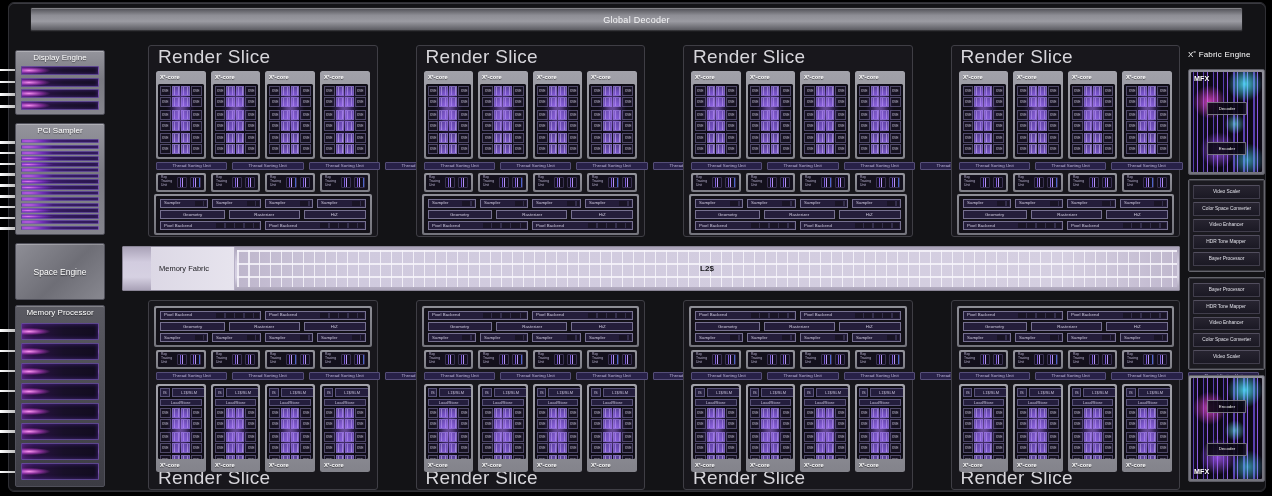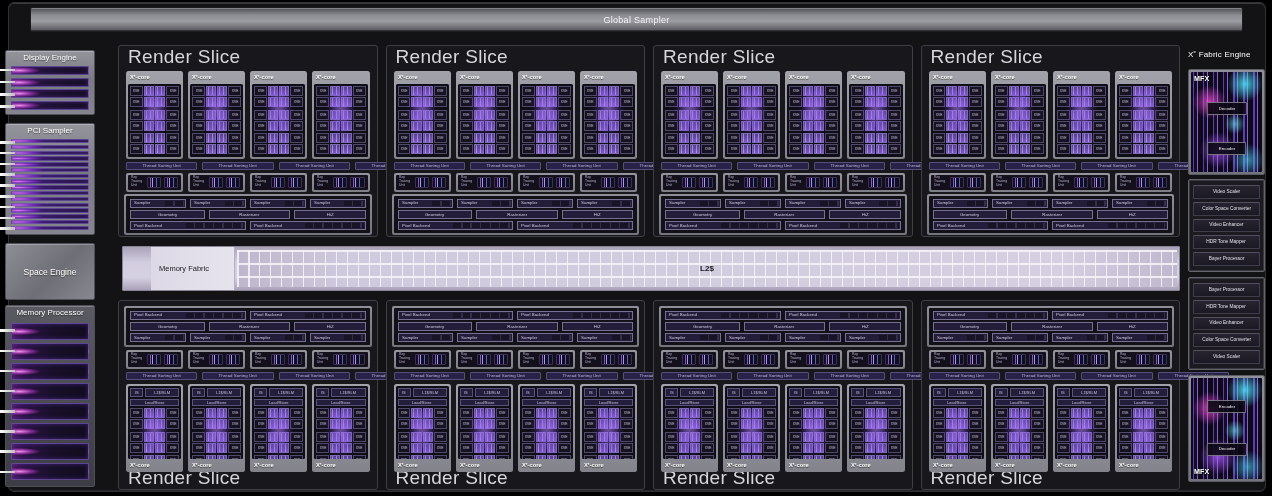--- a/index.html
+++ b/index.html
@@ -19,21 +19,21 @@
   .sc80{font-size:9px;transform:scale(.8);}
   .ol{transform-origin:0 50%;}
   .bold{font-weight:bold;}
   sup{font-size:.55em;line-height:0;vertical-align:super;}
   
   .gdispatch{left:30px;top:7px;width:1213px;height:25px;border:1px solid #1c1c1f;border-radius:2px;
     background:linear-gradient(180deg,#4e4e54,#8e8e95 32%,#9b9ba2 58%,#55555b);
     box-shadow:inset 0 1px 0 rgba(255,255,255,.28), inset 0 -1px 0 rgba(0,0,0,.4);
     display:flex;align-items:center;justify-content:center;color:#f4f4f6;font-size:9px;letter-spacing:.3px;}
   
-  .lblock{left:5px;width:90px;border-radius:2px;border:1px solid #50505a;
+  .lblock{left:15px;width:90px;border-radius:2px;border:1px solid #50505a;
     background:linear-gradient(180deg,#94949c,#7a7a82 45%,#85858d);
     box-shadow:inset 0 1px 0 rgba(255,255,255,.25);}
   .lblock .btitle{position:absolute;top:2px;left:0;right:0;text-align:center;color:#fff;font-size:8px;
     text-shadow:0 1px 1px rgba(0,0,0,.5);}
   .de{top:50px;height:65px;}
   .pcie{top:123px;height:112px;}
   .ce{top:243px;height:57px;display:flex;align-items:center;justify-content:center;color:#fff;font-size:8.5px;
     background:linear-gradient(135deg,#8e8e96,#6e6e76 55%,#888890);text-shadow:0 1px 1px rgba(0,0,0,.5);}
   .mc{top:305px;height:182px;background:linear-gradient(180deg,#5a5a62,#3c3c44);}
   .lanewrap{position:absolute;left:5px;right:5px;top:15px;bottom:4px;display:flex;flex-direction:column;}
@@ -48,21 +48,21 @@
   .pcie .lane{border-width:.5px;
     background:
       radial-gradient(ellipse 34px 3px at 6px 50%, rgba(255,140,250,.95), rgba(160,60,235,.55) 45%, transparent 75%),
       linear-gradient(90deg,#4a1868 0%,#33135a 20%,#1c1034 60%,#140c24 100%);}
   
   .stub{left:0;width:15px;height:2.5px;background:linear-gradient(90deg,#ffffff,#bdbdbd);z-index:6;}
   
   .srow{left:118px;width:1062px;display:flex;gap:8px;}
   #toprow{top:45px;height:192px;}
   #botrow{top:300px;height:190px;}
-  .slice{position:relative;flex:1;background:#18171c;border:1px solid #3f3e45;border-radius:3px;}
+  .slice{position:relative;flex:1;background:#18171c;border:1px solid #3f3e45;border-radius:3px;margin-left:30px;}
   .sl-title{position:absolute;left:9px;color:#d7d6db;font-size:19px;letter-spacing:.3px;}
   .slice.top .sl-title{top:0px;}
   .slice.bot .sl-title{bottom:0px;}
   .sl-cards{position:absolute;left:7px;right:7px;height:88px;display:flex;gap:5px;}
   .slice.top .sl-cards{top:25px;}  .slice.bot .sl-cards{top:83px;}
   .sl-tsu{position:absolute;left:7px;right:7px;height:8px;display:flex;gap:5px;}
   .slice.top .sl-tsu{top:116px;}   .slice.bot .sl-tsu{top:71px;}
   .sl-rtu{position:absolute;left:7px;right:7px;height:19px;display:flex;gap:5px;}
   .slice.top .sl-rtu{top:127px;}   .slice.bot .sl-rtu{top:49px;}
   .sl-sub{position:absolute;left:5px;right:5px;height:41px;border-radius:2px;padding:2px;
@@ -152,21 +152,21 @@
   .vg2{top:277px;height:93px;}
   .vbar{flex:1;display:flex;align-items:center;justify-content:center;border:.5px solid #403d4b;
     border-top-color:#524e5e;border-radius:1px;background:linear-gradient(180deg,#272430,#1b1924);color:#e0e0e8;}
 </style>
 </head>
 <body>
 
 <div class="abs die"></div>
 
 <div class="abs gdispatch">
-  <span>Global Sampler</span>
+  <span>Global Decoder</span>
 </div>
 
 <div class="abs lblock de">
   <div class="btitle">Display Engine</div>
   <div class="lanewrap" id="de-lanes">
       <div class="lane"></div>
       <div class="lane"></div>
       <div class="lane"></div>
       <div class="lane"></div>
     </div>

